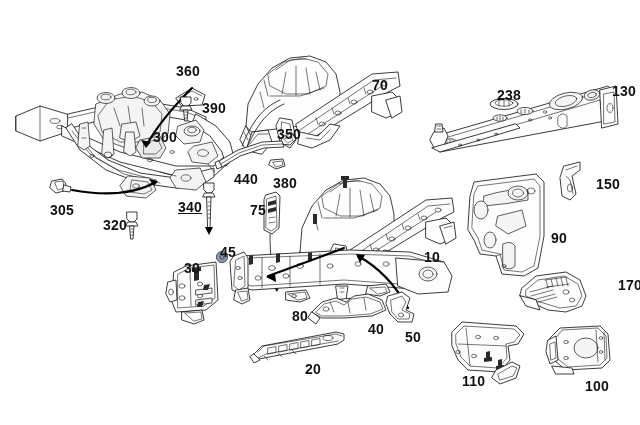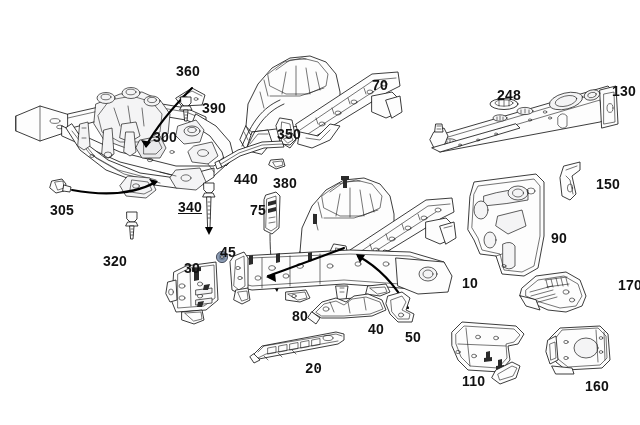--- a/index.html
+++ b/index.html
@@ -484,35 +484,35 @@
       <path class="ln2" d="M550 344 L555 342 L556 358 L551 360 Z"></path>
       <path class="fl" d="M552 366 L572 368 L574 374 L556 374 Z"></path>
     </g>
 
   </svg>
 
   <div class="callout" style="left:176px;top:64px;">360</div>
   <div class="callout" style="left:202px;top:101px;">390</div>
   <div class="callout" style="left:153px;top:130px;">300</div>
   <div class="callout" style="left:50px;top:203px;">305</div>
-  <div class="callout" style="left:103px;top:218px;margin-top:36px;">320</div>
+  <div class="callout" style="left:103px;top:218px;">320</div>
   <div class="callout" style="left:178px;top:200px;text-decoration:underline;">340</div>
   <div class="callout" style="left:372px;top:78px;">70</div>
   <div class="callout" style="left:277px;top:127px;">350</div>
   <div class="callout" style="left:234px;top:172px;">440</div>
   <div class="callout" style="left:273px;top:176px;">380</div>
   <div class="callout" style="left:250px;top:203px;text-align:center;">75</div>
-  <div class="callout" style="left:497px;top:88px;">248</div>
+  <div class="callout" style="left:497px;top:88px;">238</div>
   <div class="callout" style="left:612px;top:84px;">130</div>
   <div class="callout" style="left:596px;top:177px;">150</div>
   <div class="callout" style="left:551px;top:231px;">90</div>
   <div class="callout" style="left:574px;top:278px;margin-left:44px;">170</div>
-  <div class="callout" style="left:424px;top:276px;margin-left:38px;">10</div>
+  <div class="callout" style="left:424px;top:250px;">10</div>
   <div class="callout" style="left:184px;top:261px;">30</div>
   <div class="callout" style="left:220px;top:245px;">45</div>
   <div class="callout" style="left:292px;top:309px;">80</div>
   <div class="callout" style="left:368px;top:322px;">40</div>
   <div class="callout" style="left:405px;top:330px;">50</div>
-  <div class="callout" style="left:305px;top:362px;font-family:Liberation Mono, monospace;">20</div>
+  <div class="callout" style="left:305px;top:362px;">20</div>
   <div class="callout" style="left:462px;top:374px;">110</div>
-  <div class="callout" style="left:585px;top:379px;">160</div>
+  <div class="callout" style="left:585px;top:379px;">100</div>
 
 </div>
 
 </body></html>

